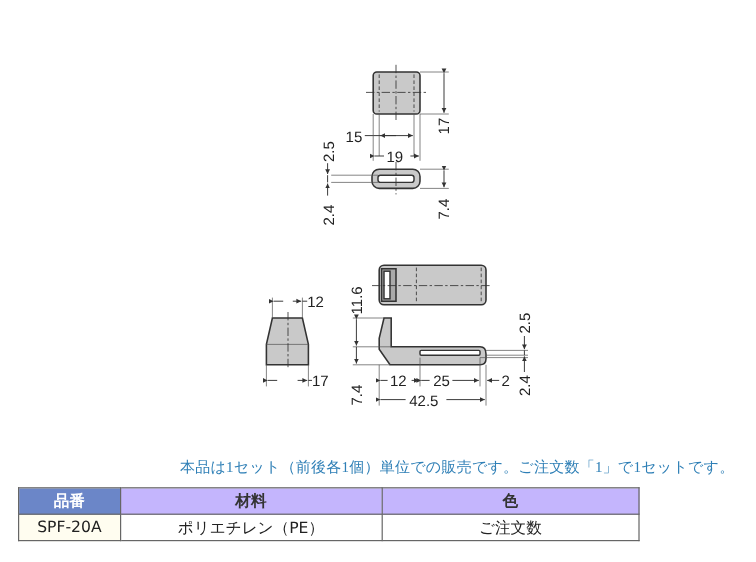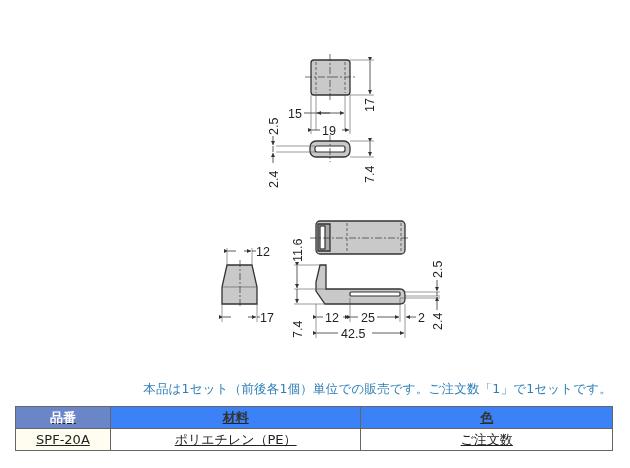--- a/index.html
+++ b/index.html
@@ -8,25 +8,25 @@
   #drawing { position: absolute; left: 0; top: 0; width: 630px; height: 370px; }
   #drawing text { font-family: "Liberation Sans", "DejaVu Sans", sans-serif; font-size: 12.5px; fill: #222; }
   .part { fill: #c9c9c9; stroke: #333; stroke-width: 1.3; }
   .partdark { fill: #a9a9a9; stroke: #333; stroke-width: 1.3; }
   .slot { fill: #ffffff; stroke: #333; stroke-width: 1.2; }
   .dim { stroke: #333; stroke-width: 0.8; fill: none; }
   .ext { stroke: #555; stroke-width: 0.6; fill: none; }
   .center { stroke: #333; stroke-width: 0.7; stroke-dasharray: 7 2 2 2; fill: none; }
   .hidden { stroke: #333; stroke-width: 0.7; stroke-dasharray: 3 2; fill: none; }
   .note { position: absolute; left: 0; width: 612px; top: 381px; text-align: right;
-          color: #2e7fb6; font-size: 12.5px; letter-spacing: 0.2px; }
-  table.spec { position: absolute; left: 15px; top: 406px; width: 598px; border-collapse: collapse;
-               font-size: 13px; color: #222; text-decoration: underline; }
+          color: #2e7fb6; font-size: 12.5px; letter-spacing: 0.2px; font-family: Liberation Serif, serif; }
+  table.spec { position: absolute; left: 15px; top: 406px; width: 518px; border-collapse: collapse;
+               font-size: 13px; color: #222; }
   table.spec td, table.spec th { border: 1.5px solid #666; height: 21px; padding: 0; text-align: center; }
-  table.spec th { background: #3b82f6; font-weight: bold; color: #333; }
+  table.spec th { background: #c4b5fd; font-weight: bold; color: #333; }
   table.spec th.key { background: #6b86c8; color: #ffffff; }
   table.spec td.key { background: #fffdf0; }
 </style>
 </head>
 <body>
 
 <svg id="drawing" viewBox="0 0 630 370" xmlns="http://www.w3.org/2000/svg">
   <defs>
     <marker id="ah" markerWidth="6" markerHeight="6" refX="5" refY="3" orient="auto">
       <path d="M0,0.5 L5,3 L0,5.5 Z" fill="#333"></path>

